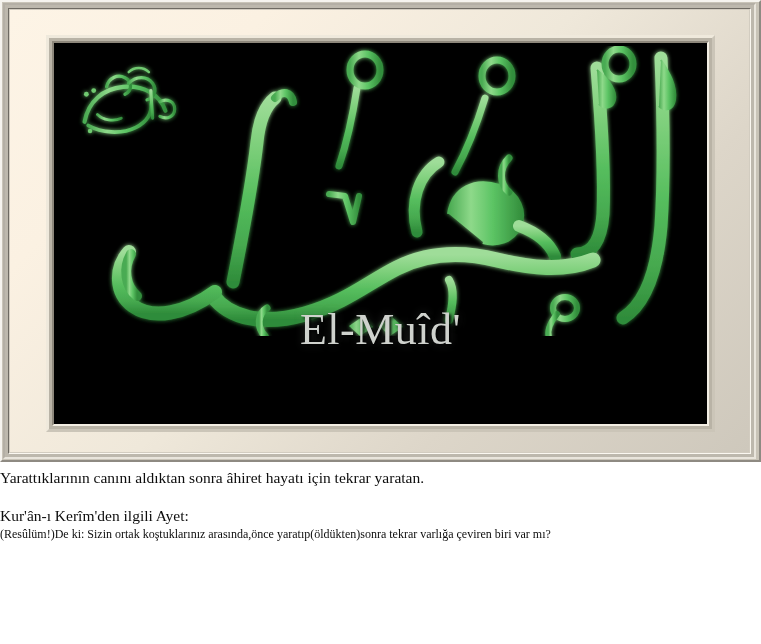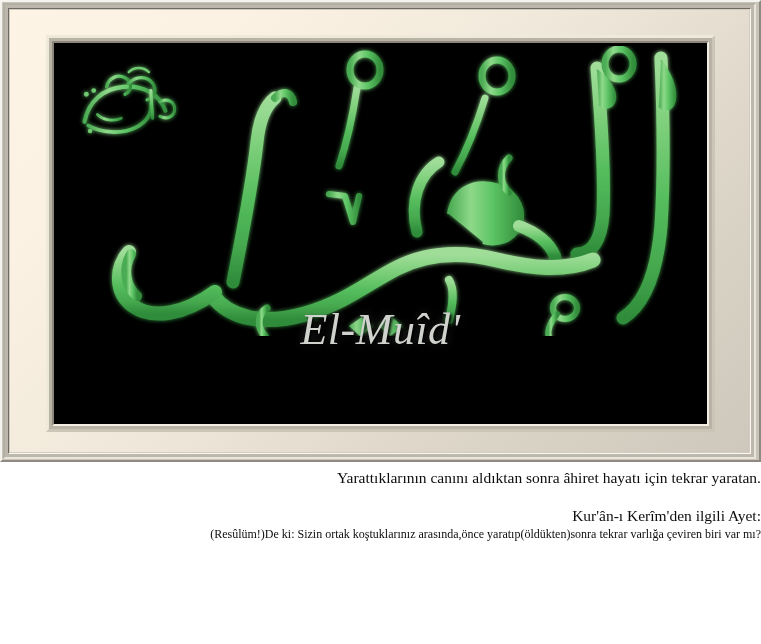--- a/index.html
+++ b/index.html
@@ -17,21 +17,20 @@
 
   
   .frame-outer {
     position: absolute;
     left: 0px;
     top: 0px;
     width: 761px;
     height: 464px;
     box-sizing: border-box;
     background: #ffffff;
-    font-style: italic;
   }
   
   .frame-lip {
     position: absolute;
     left: 0px;
     top: 0px;
     right: 0px;
     bottom: 2px;
     box-sizing: border-box;
     border-top: 2px solid #f6f4ef;
@@ -147,37 +146,36 @@
                  0 0 10px rgba(120,130,120,0.35);
     white-space: nowrap;
   }
 
   
   .caption-block {
     position: absolute;
     left: 0px;
     top: 468px;
     width: 761px;
-    text-align: right;
+    text-align: left;
     color: #0d0d0d;
     font-family: "Liberation Serif", serif;
   }
   .caption-line {
     font-size: 15.5px;
     line-height: 19px;
     white-space: nowrap;
   }
   .caption-spacer {
     height: 19px;
   }
   .verse-heading {
     font-size: 15.5px;
     line-height: 19px;
     white-space: nowrap;
-    padding-left: 36px;
   }
   .verse-line {
     font-size: 12px;
     line-height: 19px;
     white-space: nowrap;
   }
 </style>
 </head>
 <body>
 

